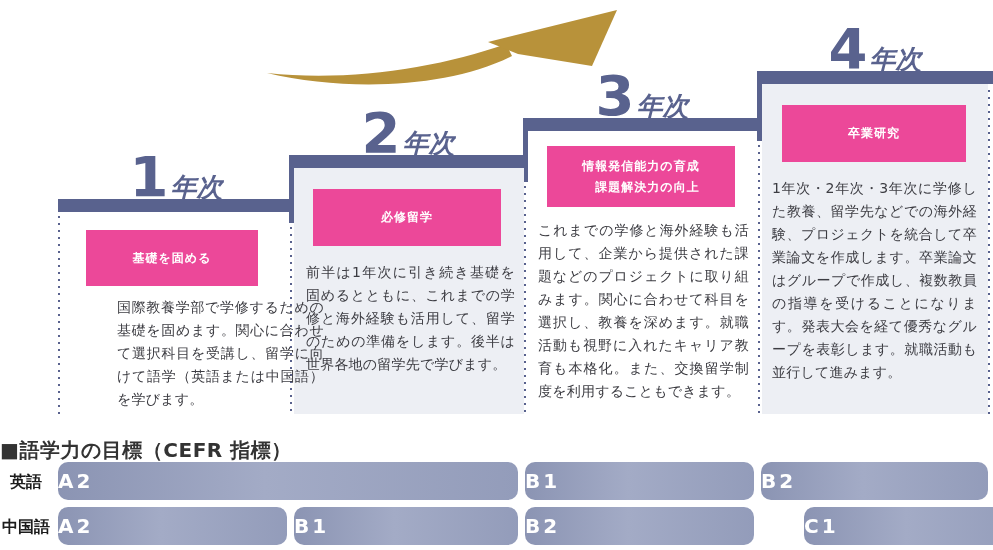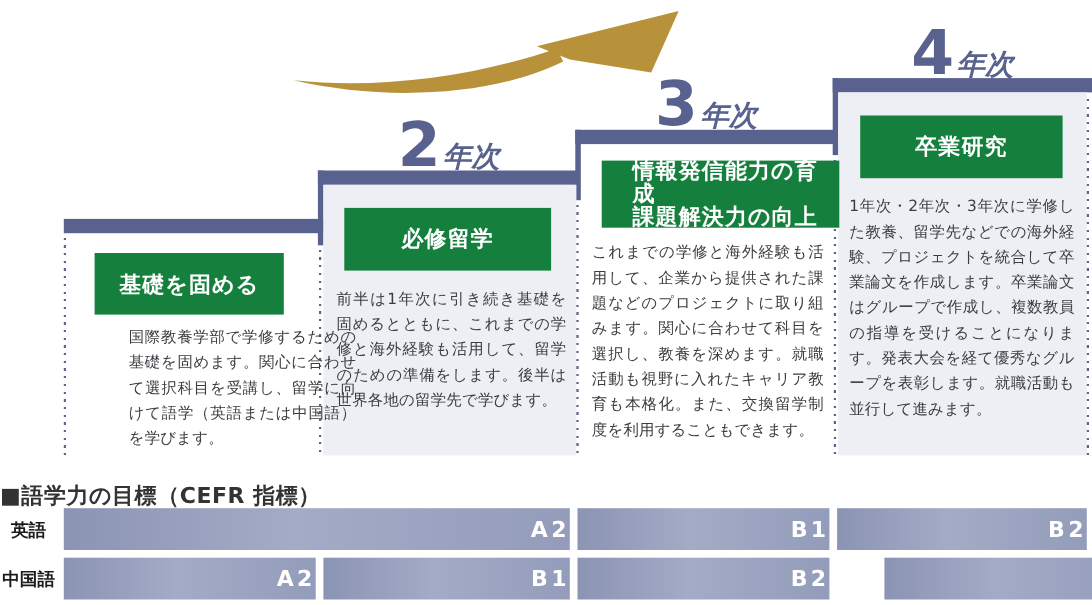--- a/index.html
+++ b/index.html
@@ -29,64 +29,65 @@
   .p4{left:762px;top:84px;width:226px;height:330px;}
   
   .ylabel{position:absolute;line-height:1;color:#59628e;text-align:center;font-weight:bold;white-space:nowrap;}
   .ylabel .num{font-size:56px;letter-spacing:-1px;}
   .ylabel .suf{font-size:26px;margin-left:3px;font-style:italic;}
   .y1{left:58px;width:236px;top:149px;}
   .y2{left:289px;width:238px;top:105px;}
   .y3{left:523px;width:238px;top:68px;}
   .y4{left:757px;width:236px;top:21px;}
   
-  .headbox{position:absolute;background:#15803d;color:#ffffff;font-weight:bold;font-size:20px;
-    display:flex;align-items:center;justify-content:center;text-align:left;
+  .headbox{position:absolute;background:#ec4899;color:#ffffff;font-weight:bold;font-size:12px;
+    display:flex;align-items:center;justify-content:center;text-align:right;
     line-height:21px;white-space:pre-line;letter-spacing:1px;}
   .h1{left:86px;top:230px;width:172px;height:56px;}
   .h2{left:313px;top:189px;width:188px;height:57px;}
-  .h3{left:547px;top:146px;width:188px;height:61px;padding-left:28px;}
+  .h3{left:547px;top:146px;width:188px;height:61px;}
   .h4{left:782px;top:105px;width:184px;height:57px;}
   
   .stagebody{position:absolute;font-size:14px;line-height:23px;color:#3c3c42;
     text-align:justify;text-justify:inter-ideograph;letter-spacing:0.2px;}
   .t1{left:73px;top:296px;width:207px;margin-left:44px;}
   .t2{left:306px;top:261px;width:209px;}
   .t3{left:538px;top:219px;width:211px;}
   .t4{left:772px;top:177px;width:205px;}
   
   .arrow{position:absolute;left:248px;top:2px;width:385px;height:105px;}
   
   .cefr-head{position:absolute;left:0;top:437px;font-size:20px;font-weight:bold;color:#333333;letter-spacing:0.5px;}
   .rowlabel{position:absolute;width:52px;text-align:center;font-size:16px;font-weight:bold;color:#1c1c1c;}
   .rl1{top:472px;}
   .rl2{top:517px;}
-  .cell{position:absolute;height:38px;line-height:38px;text-align:right;color:#ffffff;
+  .cell{position:absolute;height:38px;line-height:38px;text-align:left;color:#ffffff;
     font-size:20px;font-weight:bold;letter-spacing:3px;
-    background:linear-gradient(to right,#8b94b3,#a3abc6 45%,#939cba);}
+    background:linear-gradient(to right,#8b94b3,#a3abc6 45%,#939cba);border-radius:10px;}
   .row1{top:462px;}
   .row2{top:507px;}
   .ca{left:58px;width:460px;}   
   .cb{left:525px;width:229px;}  
   .cc{left:761px;width:227px;}  
   .cd{left:58px;width:229px;}   
   .ce{left:294px;width:224px;}  
   .cf{left:525px;width:229px;}  
   .cg{left:761px;width:227px;margin-left:43px;}  
 </style>
 </head>
 <body>
 
 <div id="canvas">
 
   <svg class="arrow" viewBox="0 0 385 105" aria-hidden="true">
     <path d="M 19 71 C 100 80, 190 66, 258 42 L 264 54 C 200 86, 100 90, 19 71 Z" fill="#b8923a"></path>
     <path d="M 240 40 L 369 8 L 344 64 L 270 52 Z" fill="#b8923a"></path>
   </svg>
 
+  <div class="ylabel y1"><span class="num">1</span><span class="suf">年次</span></div>
   <div class="ylabel y2"><span class="num">2</span><span class="suf">年次</span></div>
   <div class="ylabel y3"><span class="num">3</span><span class="suf">年次</span></div>
   <div class="ylabel y4"><span class="num">4</span><span class="suf">年次</span></div>
 
   <div class="bar b1"></div>
   <div class="bar b2"></div>
   <div class="bar b3"></div>
   <div class="bar b4"></div>
   <div class="riser r2"></div>
   <div class="riser r3"></div>

